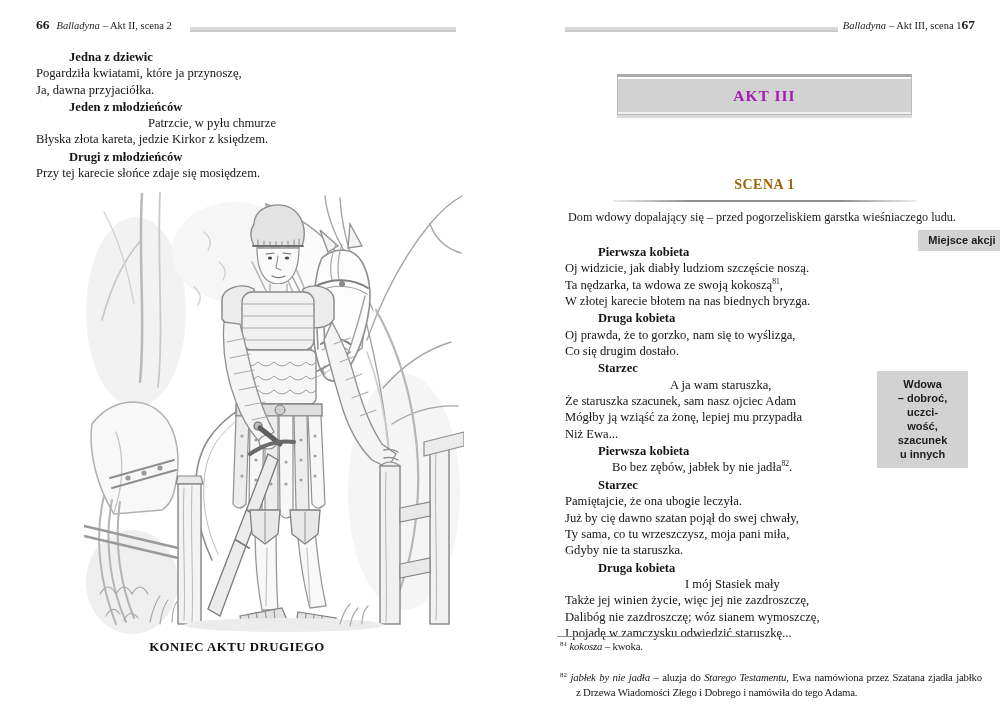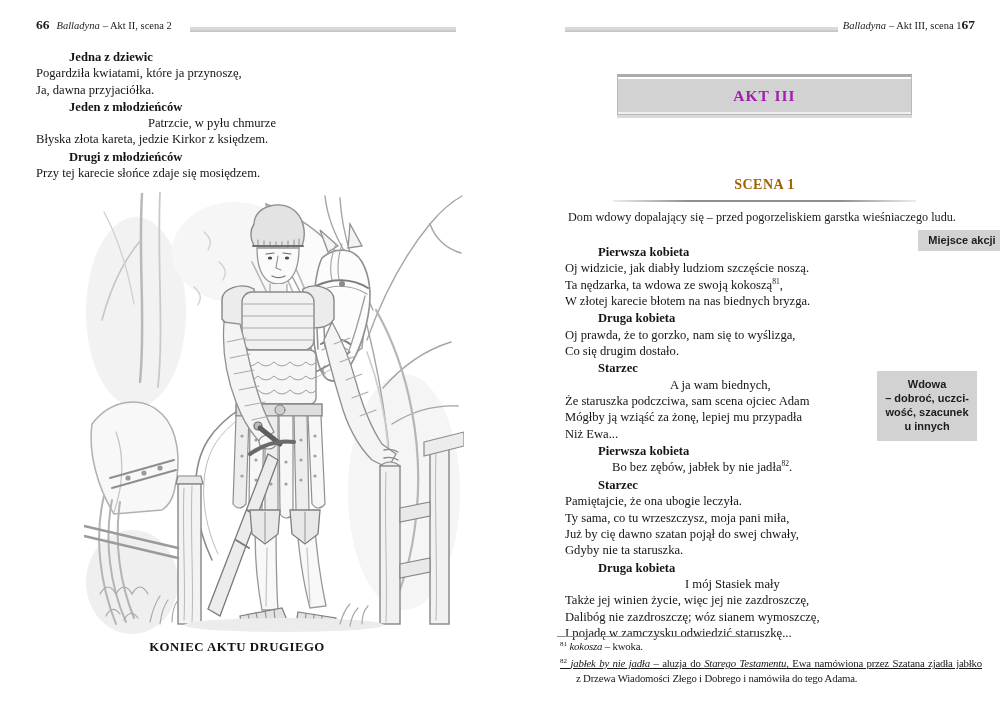--- a/index.html
+++ b/index.html
@@ -50,29 +50,29 @@
             font-weight:bold; font-size:15.5px; letter-spacing:1px; color:#a21caf; }
   .scena { position:absolute; left:117px; top:177px; width:295px; text-align:center;
            font-weight:bold; font-size:14px; letter-spacing:0.5px; color:#a16207; }
   .scena-rule { position:absolute; left:113px; top:200px; width:303px; height:2px;
                 background:linear-gradient(to right,#ededed,#8f8f8f 25%,#8f8f8f 75%,#ededed); }
   .stagedir { position:absolute; left:62px; top:210px; width:400px; text-align:center;
               font-size:12.2px; color:#181818; }
   .mbox { position:absolute; background:#d2d2d2; font-family:"Liberation Sans", sans-serif;
           font-weight:bold; font-size:11px; color:#1c1c1c; text-align:center; }
   .mbox-place { left:378px; top:230px; width:88px; height:21px; line-height:21px;margin-left:40px; }
-  .mbox-widow { left:377px; top:371px; width:100px; padding:7px 7px; line-height:13.9px; }
+  .mbox-widow { left:377px; top:371px; width:91px; padding:7px 7px; line-height:13.9px; }
 
   
   .fnrule { position:absolute; left:57px; top:636px; width:200px; height:1px; background:#8f8f8f; }
   .fns { position:absolute; left:60px; top:639px; width:422px; font-size:10.8px;
          line-height:15.2px; color:#171717; letter-spacing:-0.2px; }
   .fn { padding-left:16px; text-indent:-16px; }
   .fn .it { font-style:italic; }
-  .fn-just { text-align:justify; text-align-last:justify; margin-top:2px;text-decoration:underline; }
+  .fn-just { text-align:justify; text-align-last:justify; margin-top:16px; }
   .fn-cont { padding-left:16px; }
   .fns sup.fnref { vertical-align:4px; font-size:7px; }
 
   svg .sk { fill:none; stroke-linecap:round; }
 </style>
 </head>
 <body>
 
 <div class="spread">
 
@@ -299,32 +299,32 @@
       <div class="speaker" style="margin-top:0">Pierwsza kobieta</div>
       <div class="vline">Oj widzicie, jak diabły ludziom szczęście noszą.</div>
       <div class="vline"><span>Ta nędzarka, ta wdowa ze swoją kokoszą</span><sup class="fnref">81</sup><span>,</span></div>
       <div class="vline">W złotej karecie błotem na nas biednych bryzga.</div>
 
       <div class="speaker">Druga kobieta</div>
       <div class="vline">Oj prawda, że to gorzko, nam się to wyślizga,</div>
       <div class="vline">Co się drugim dostało.</div>
 
       <div class="speaker">Starzec</div>
-      <div class="vline ind105">A ja wam biednych,</div>
-      <div class="vline">Że staruszka podczciwa, sam scena ojciec Adam</div>
+      <div class="vline ind105">A ja wam staruszka,</div>
+      <div class="vline">Że staruszka szacunek, sam nasz ojciec Adam</div>
       <div class="vline">Mógłby ją wziąść za żonę, lepiej mu przypadła</div>
       <div class="vline">Niż Ewa...</div>
 
       <div class="speaker">Pierwsza kobieta</div>
       <div class="vline ind47"><span>Bo bez zębów, jabłek by nie jadła</span><sup class="fnref">82</sup><span>.</span></div>
 
       <div class="speaker">Starzec</div>
       <div class="vline">Pamiętajcie, że ona ubogie leczyła.</div>
+      <div class="vline">Już by cię dawno szatan pojął do swej chwały,</div>
       <div class="vline">Ty sama, co tu wrzeszczysz, moja pani miła,</div>
-      <div class="vline">Już by cię dawno szatan pojął do swej chwały,</div>
       <div class="vline">Gdyby nie ta staruszka.</div>
 
       <div class="speaker">Druga kobieta</div>
       <div class="vline ind120">I mój Stasiek mały</div>
       <div class="vline">Także jej winien życie, więc jej nie zazdroszczę,</div>
       <div class="vline">Dalibóg nie zazdroszczę; wóz sianem wymoszczę,</div>
       <div class="vline">I pojadę w zamczysku odwiedzić staruszkę...</div>
     </div>
 
     <div class="fnrule"></div>

